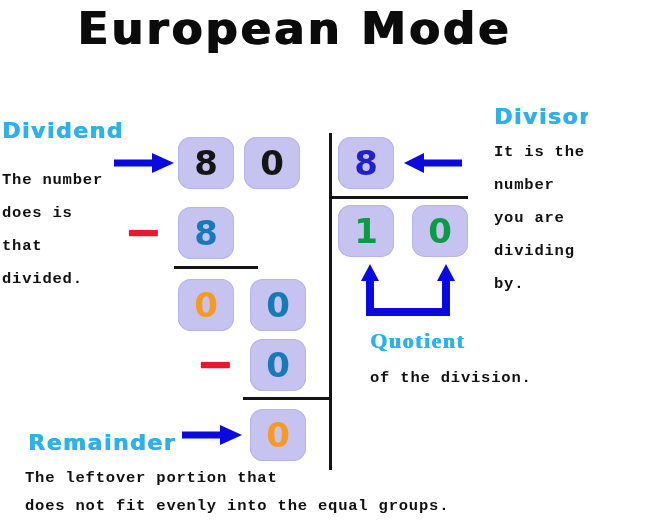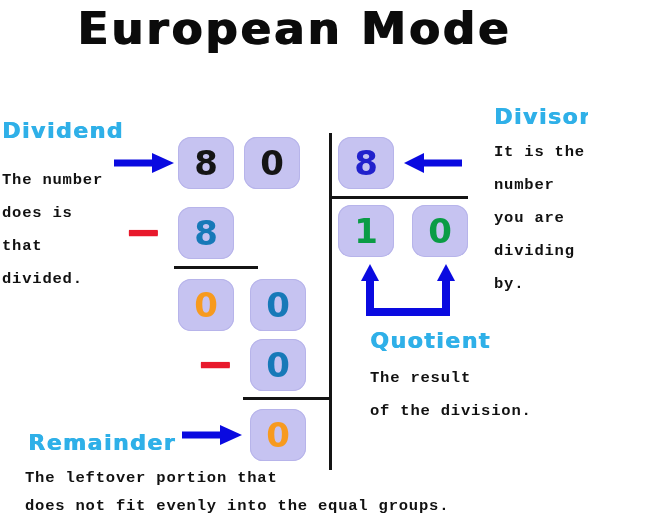--- a/index.html
+++ b/index.html
@@ -92,23 +92,22 @@
 
   <div class="tile c-green" style="left:338px;top:205px;">1</div>
   <div class="tile c-green" style="left:412px;top:205px;">0</div>
 
   <svg class="arrow" style="left:358px;top:264px;" width="100" height="56" viewBox="0 0 100 56">
     <path d="M12 14 V48 H88 V14" fill="none" stroke="#0a0ae0" stroke-width="8"></path>
     <polygon points="12,0 3,17 21,17" fill="#0a0ae0"></polygon>
     <polygon points="88,0 79,17 97,17" fill="#0a0ae0"></polygon>
   </svg>
 
-  <div class="label-h" style="left:370px;top:328px;">Quotient</div>
+  <div class="label-h" style="left:370px;top:328px;font-family:Liberation Serif, serif;">Quotient</div>
   <div class="label-t lh33" style="left:370px;top:362px;">
-    <div>The result</div>
     <div>of the division.</div>
   </div>
 
   <div class="minus" style="left:196px;top:340px;">−</div>
   <div class="tile c-teal" style="left:250px;top:339px;">0</div>
 
   <div class="hline" style="left:243px;top:397px;width:89px;"></div>
 
   <div class="tile c-orange" style="left:250px;top:409px;">0</div>
 

